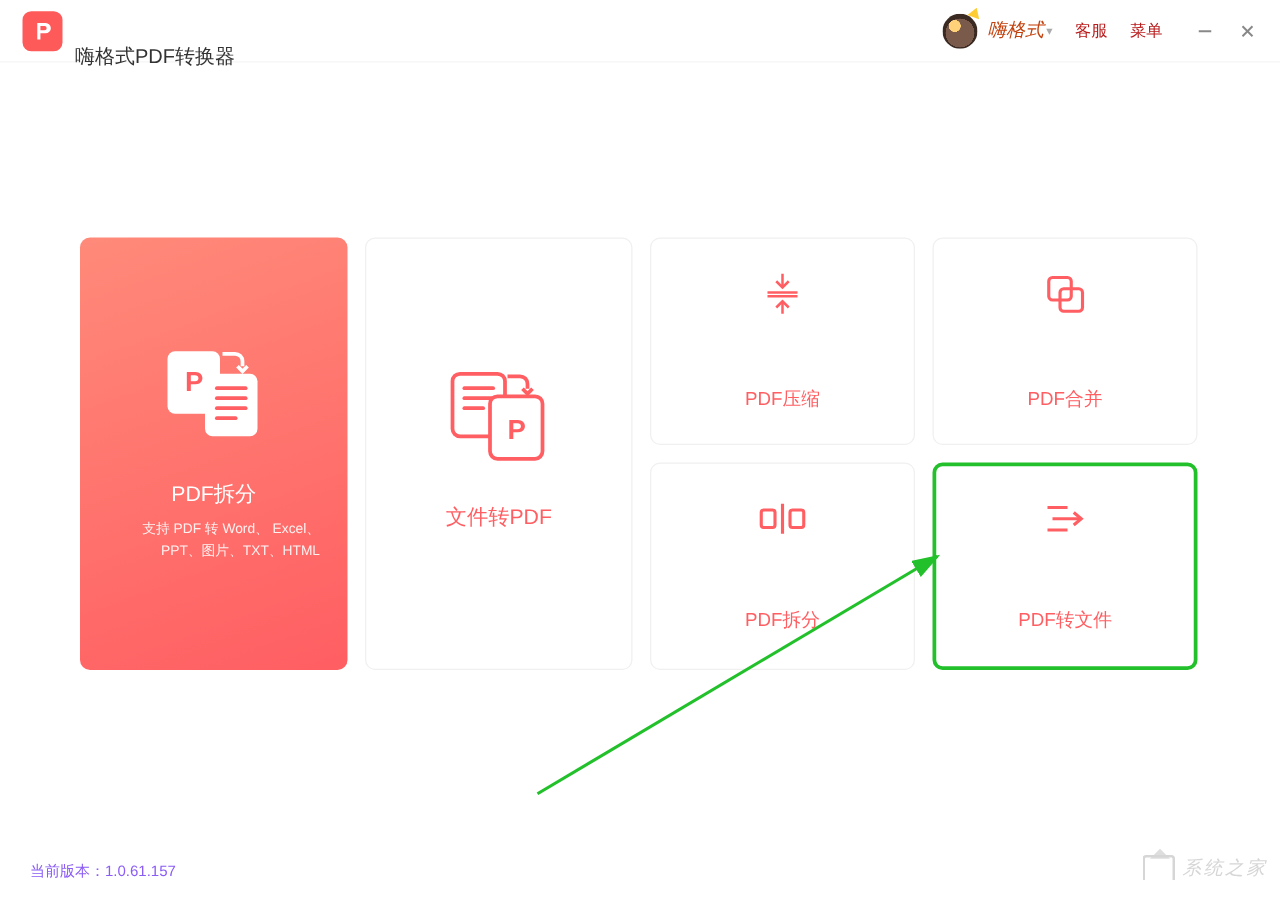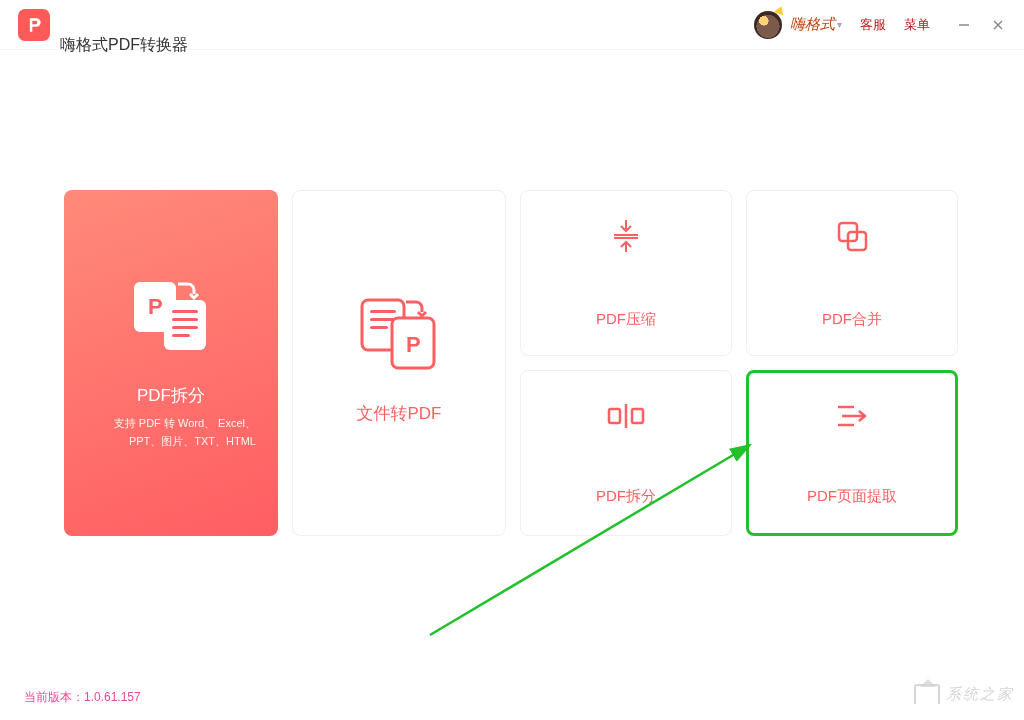--- a/index.html
+++ b/index.html
@@ -108,21 +108,21 @@
     .card-sub { font-size: 11px; text-align: right; padding: 0 22px; line-height:1.6; }
     .card-primary .card-sub { color: rgba(255,255,255,0.9); }
     .card-secondary .card-sub { color: #ff7d7d; }
     .card-small .card-title { font-size: 15px; color:#ff5e62; margin-bottom:0;}
     .card-small .card-icon-wrap { margin-bottom: 26px; }
     .footer {
       position: absolute;
       left: 24px;
       bottom: 14px;
       font-size: 12px;
-      color: #ec4899;
+      color: #8b5cf6;
     }
     .arrow-svg {
       position:absolute;
       left:420px; top:430px;
       pointer-events:none;
     }
     .watermark {
       position:absolute;
       right:10px; bottom:16px;
       font-size:15px; color:#d6d6d6;
@@ -253,21 +253,21 @@
 
     <div class="card-small card-highlight">
       <div class="card-icon-wrap">
         <svg width="36" height="30" viewBox="0 0 36 30">
           <line x1="4" y1="6" x2="20" y2="6" stroke="#ff5e62" stroke-width="2.5"></line>
           <line x1="4" y1="24" x2="20" y2="24" stroke="#ff5e62" stroke-width="2.5"></line>
           <line x1="8" y1="15" x2="30" y2="15" stroke="#ff5e62" stroke-width="2.5"></line>
           <path d="M25 10 l6 5 l-6 5" stroke="#ff5e62" stroke-width="2.5" fill="none"></path>
         </svg>
       </div>
-      <div class="card-title">PDF页面提取</div>
+      <div class="card-title">PDF转文件</div>
     </div>
 
   </div>
 </div>
 
 <svg class="arrow-svg" width="350" height="220">
   <defs>
     <marker id="ahead" markerWidth="10" markerHeight="10" refX="8" refY="3" orient="auto">
       <path d="M0,0 L9,3 L0,6 z" fill="#22c02a"></path>
     </marker>

